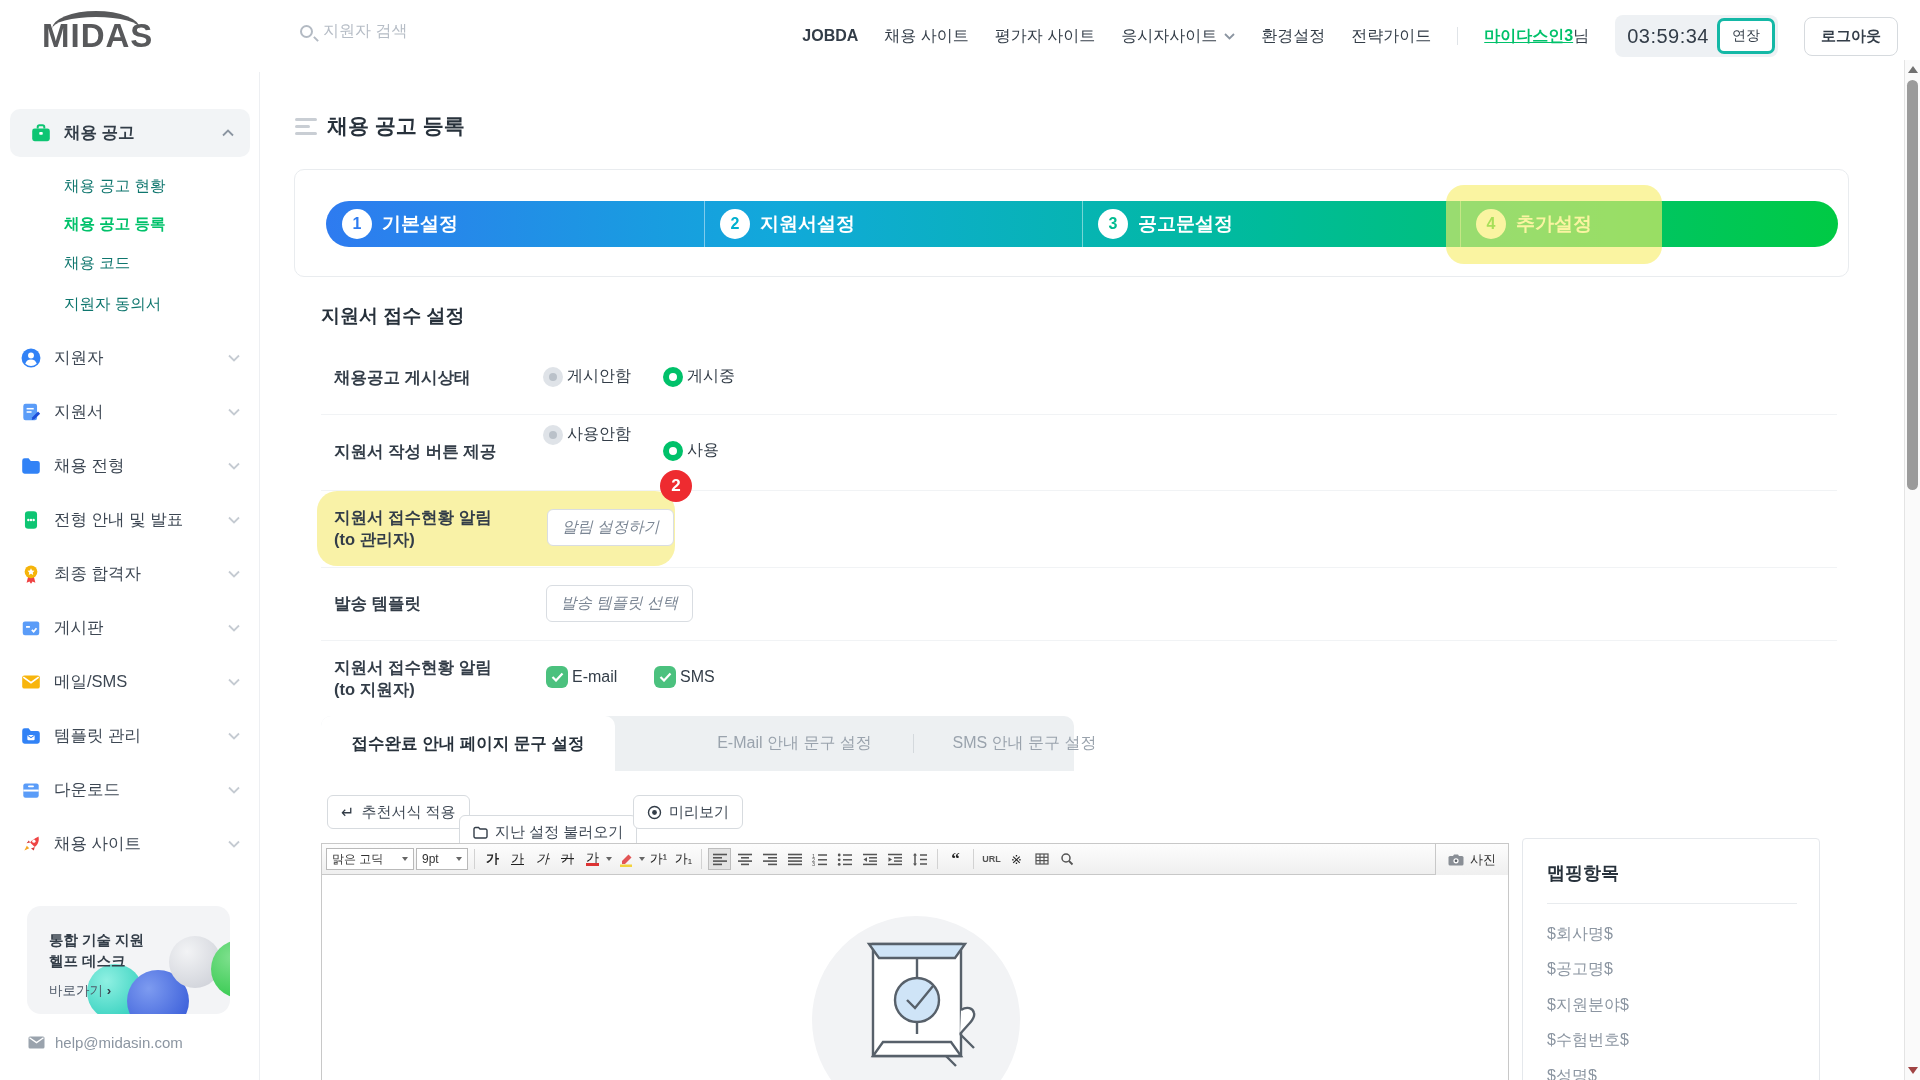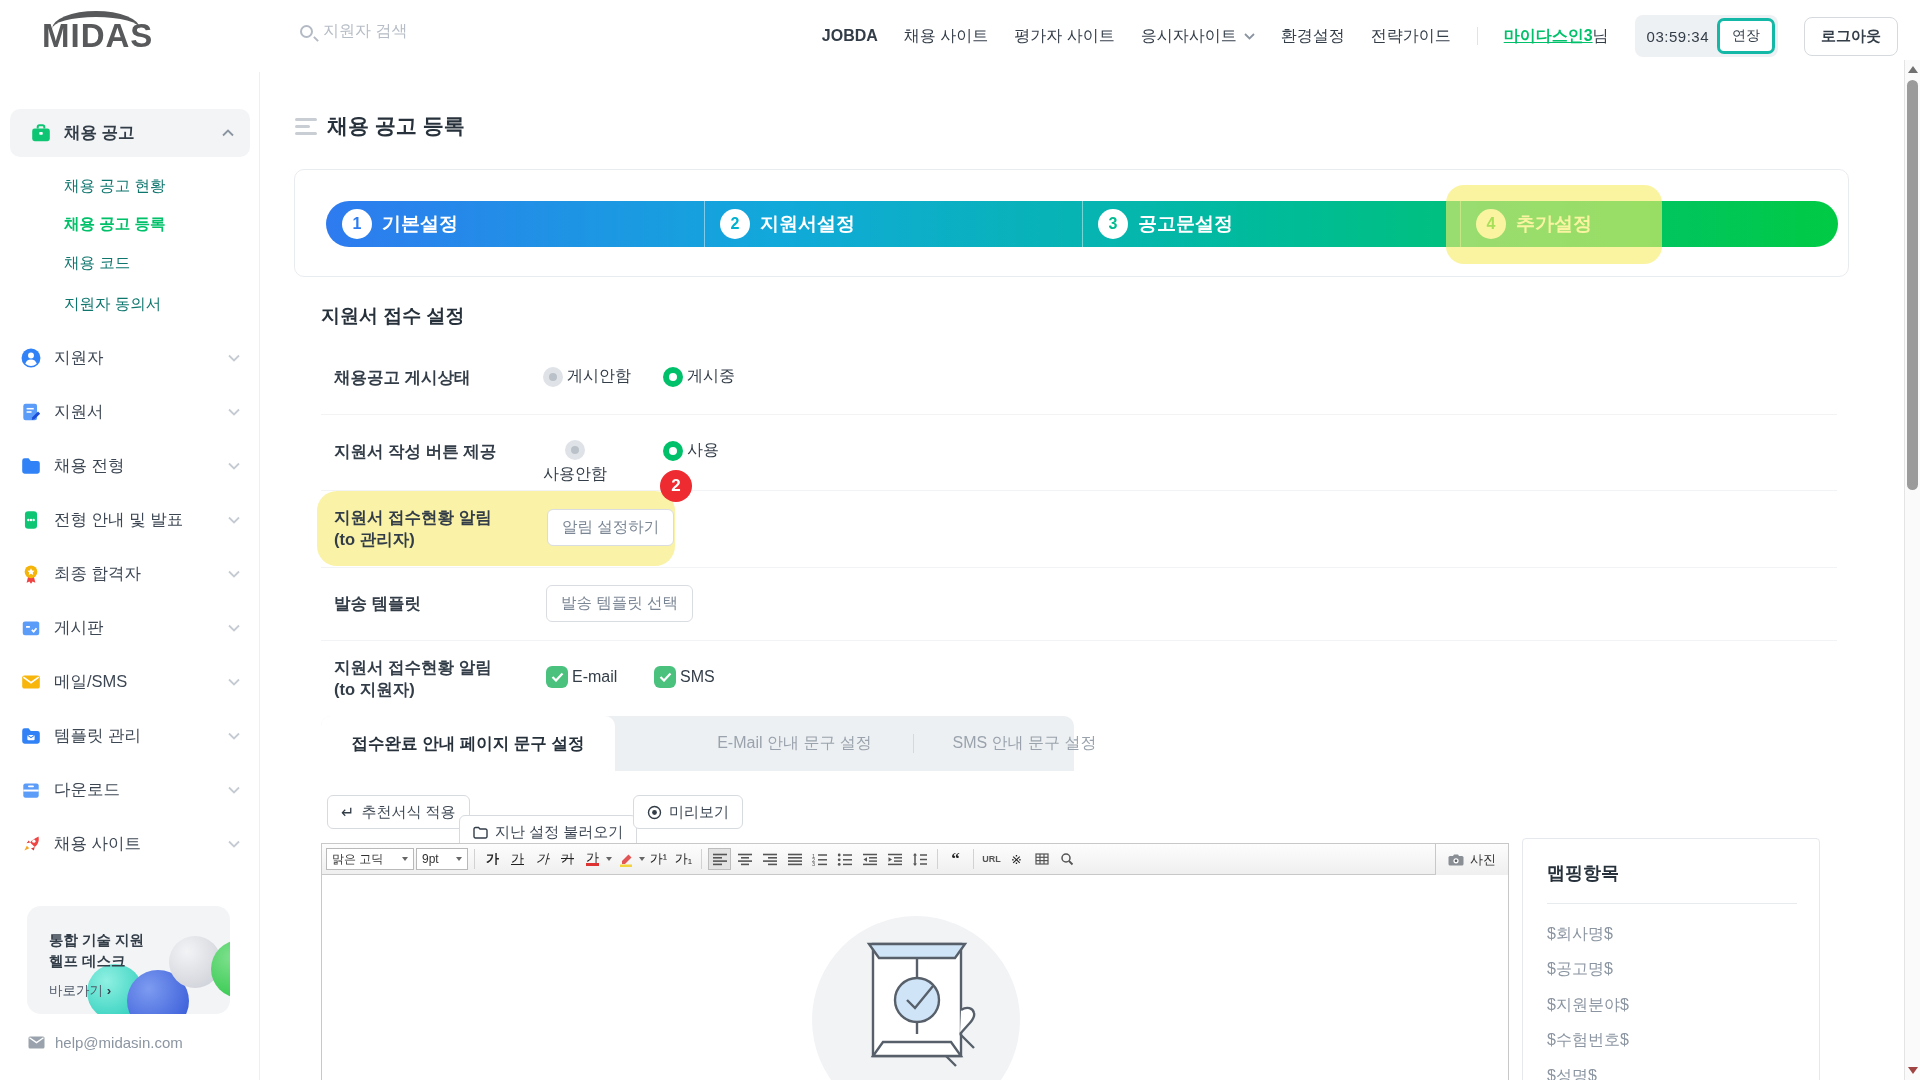--- a/index.html
+++ b/index.html
@@ -1,37 +1,37 @@
 <!DOCTYPE html>
 <html><head>
 <meta charset="utf-8">
 <style>
   * { margin:0; padding:0; box-sizing:border-box; }
   html,body { width:1920px; height:1080px; overflow:hidden; background:#fff;
     font-family:"Liberation Sans","DejaVu Sans",sans-serif; color:#333d48; }
-  .abs { position:absolute; }
+  .abs { position:absolute;font-style:italic; }
   
   #header { position:absolute; left:0; top:0; width:1920px; height:72px; background:#fff; z-index:20; }
   .logo-wrap { position:absolute; left:42px; top:14px; width:160px; height:44px; }
   .logo-text { font-size:33px; font-weight:900; letter-spacing:1px; color:#58595b; line-height:44px; }
   .logo-arc { position:absolute; left:10px; top:-3px; width:88px; height:18px;
     border-top:6px solid #58595b; border-radius:50% 50% 0 0/100% 100% 0 0; }
   .search { position:absolute; left:300px; top:22px; display:flex; align-items:center; gap:10px; }
   .mag { width:13px; height:13px; border:2px solid #b3bac3; border-radius:50%; position:relative; }
   .mag::after { content:""; position:absolute; left:11px; top:11px; width:6px; height:2px; background:#b3bac3; transform:rotate(45deg); }
   .search input { border:none; outline:none; font-size:16px; width:220px; color:#333d48; font-family:inherit; }
   .search input::placeholder { color:#b6bdc6; }
   .hnav { position:absolute; right:22px; top:0; height:72px; display:flex; align-items:center; gap:26px; }
   .hnav a { font-size:16px; color:#333d48; text-decoration:none; white-space:nowrap; }
   .hnav .bold { font-weight:700; }
   .hdivider { width:1px; height:18px; background:#e0e4e8; }
   .uname { font-size:16px; white-space:nowrap; }
   .uname b { color:#00c16a; font-weight:700; text-decoration:underline; }
   .timer-pill { display:flex; align-items:center; background:#eef1f4; border-radius:8px; padding:3px 3px 3px 12px; gap:8px; }
-  .timer-txt { font-size:15px; color:#333d48; letter-spacing:.5px; }
+  .timer-txt { font-size:20px; color:#333d48; letter-spacing:.5px; }
   .btn-extend { background:#fff; border:3px solid #14b8a6; border-radius:7px; font-size:14px; padding:6px 12px; color:#333d48; font-family:inherit; cursor:pointer; }
   .btn-logout { background:#fff; border:1px solid #d6dade; border-radius:8px; font-size:15px; font-weight:600; padding:9px 16px; color:#333d48; font-family:inherit; cursor:pointer; }
   
   #sidebar { position:absolute; left:0; top:72px; width:260px; height:1008px; background:#fff; border-right:1px solid #edeff2; z-index:10; }
   .sb-group { position:absolute; left:10px; top:37px; width:240px; height:48px; background:#f2f4f6; border-radius:10px;
     display:flex; align-items:center; padding:0 16px 0 20px; cursor:pointer; }
   .sb-group .lbl { font-size:16.5px; font-weight:700; color:#333d48; margin-left:12px; flex:1; }
   .sb-sub { position:absolute; left:64px; font-size:15.5px; color:#0f766e; cursor:pointer; white-space:nowrap; }
   .sb-sub.active { color:#00c16a; font-weight:700; }
   .sb-item { position:absolute; left:20px; width:220px; height:40px; display:flex; align-items:center; cursor:pointer; }
@@ -348,21 +348,21 @@
     <span class="radio-off"></span>
     <span class="t">게시안함</span>
   </div>
   <div class="opt" style="left:403px;top:294px;">
     <span class="radio-on"></span>
     <span class="t">게시중</span>
   </div>
   <div class="fdiv" style="top:342px;"></div>
 
   <div class="frow-label" style="top:369px;">지원서 작성 버튼 제공</div>
-  <div class="opt" style="left:283px;top:368px;flex-direction:column;">
+  <div class="opt" style="left:283px;top:352px;">
     <span class="radio-off"></span>
     <span class="t">사용안함</span>
   </div>
   <div class="opt" style="left:403px;top:368px;">
     <span class="radio-on"></span>
     <span class="t">사용</span>
   </div>
   <div class="fdiv" style="top:418px;"></div>
 
   <div class="hl-row"></div>

